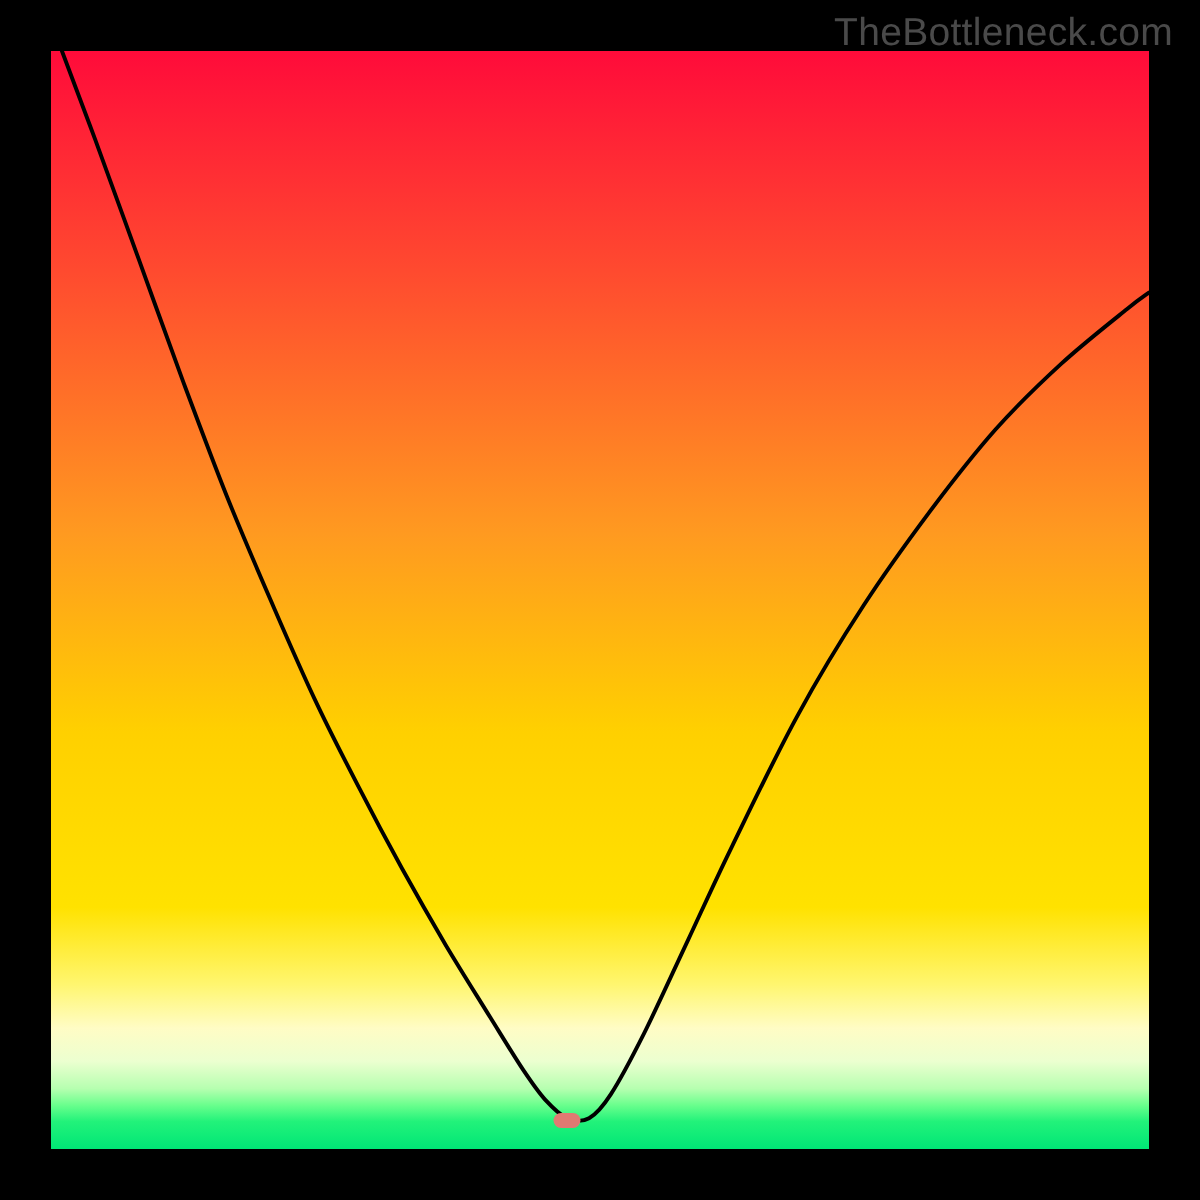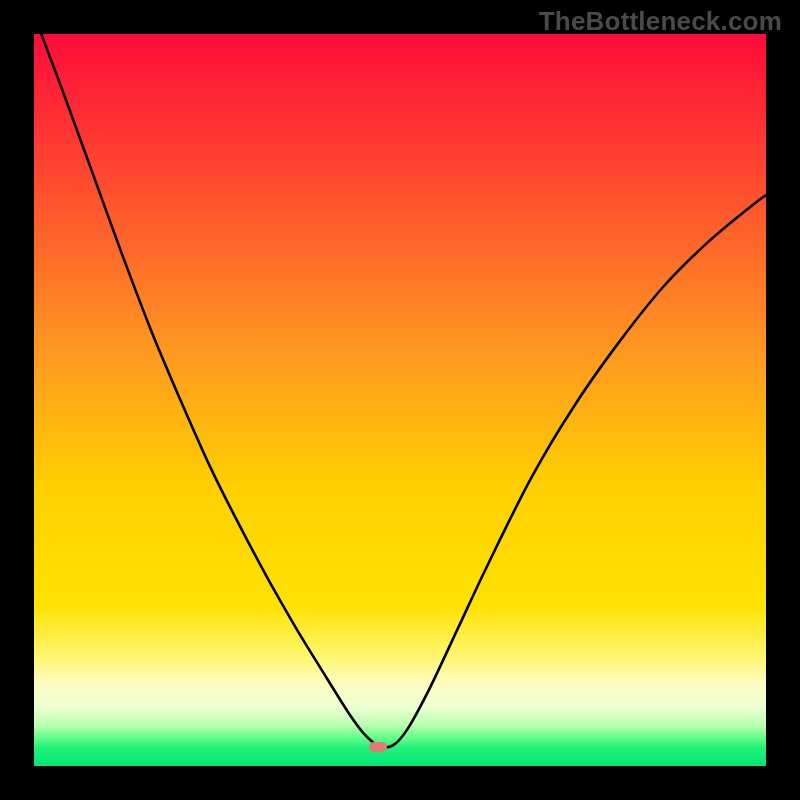--- a/index.html
+++ b/index.html
@@ -15,21 +15,21 @@
     position: relative;
     width: 800px;
     height: 800px;
     background: #000;
   }
   .watermark {
     position: absolute;
     top: 6px;
     right: 18px;
     font-size: 26px;
-    font-weight: 700;
+    font-weight: 400;
     color: #4a4a4a;
     letter-spacing: 0.2px;
     z-index: 40;
   }
   .plot-area {
     position: absolute;
     left: 34px;
     top: 34px;
     width: 732px;
     height: 732px;

